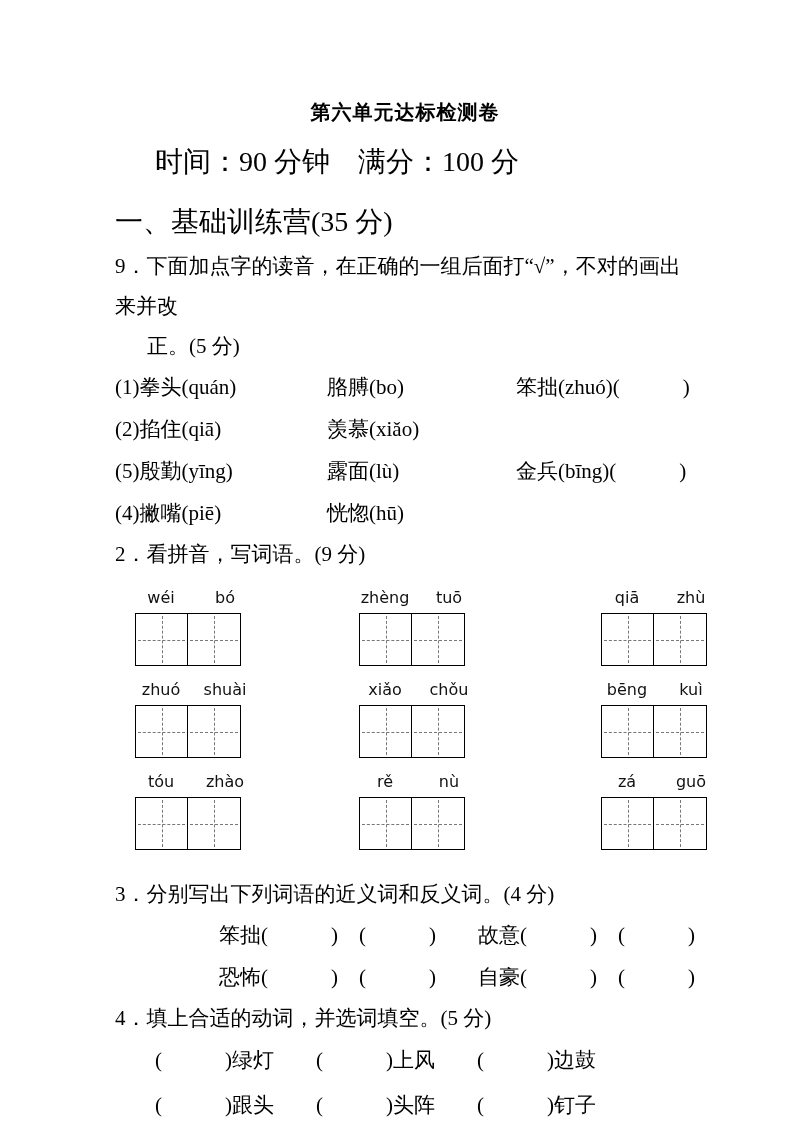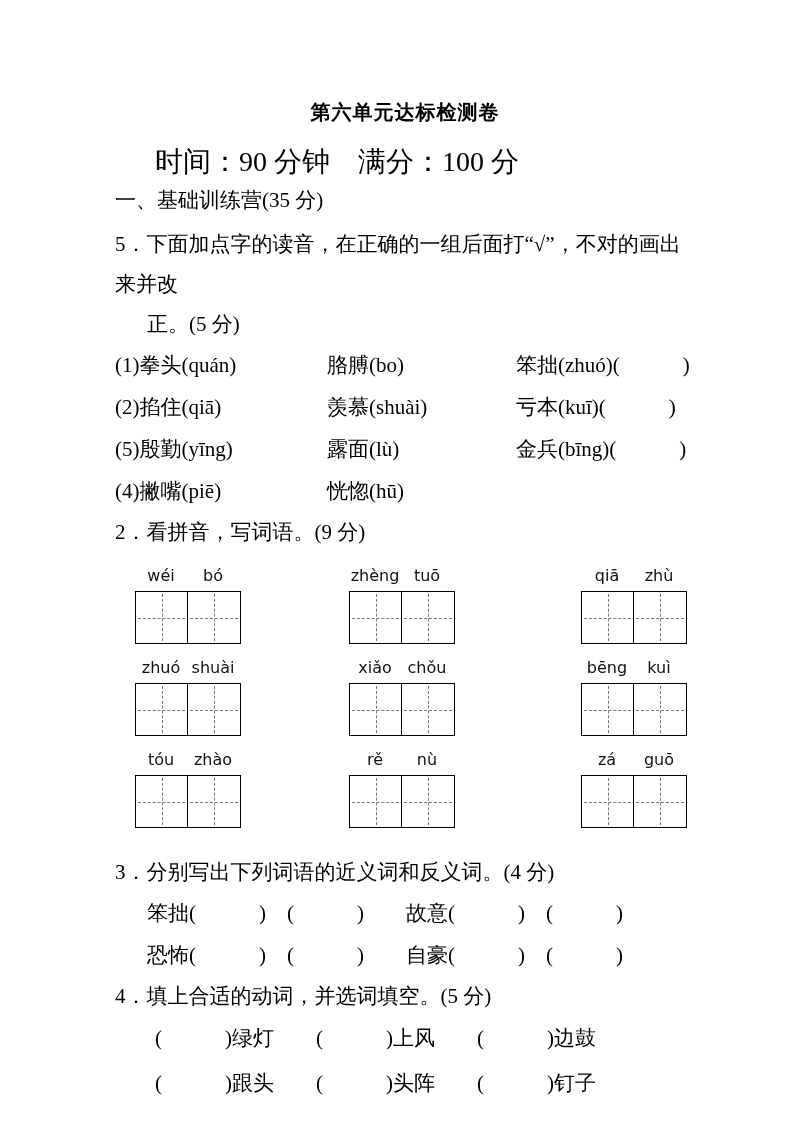--- a/index.html
+++ b/index.html
@@ -19,84 +19,84 @@
     line-height:28px;
     letter-spacing:1px;
   }
   .meta {
     font-size:28px;
     line-height:28px;
     margin-top:22px;
     padding-left:40px;
   }
   .section {
-    font-size:21px;
+    font-size:28px;
     line-height:28px;
-    margin-top:10px;
+    margin-top:32px;
   }
   .stem { font-size:21px; line-height:40px; }
   .stem.first { margin-top:10px; }
   .indent { padding-left:32px; }
 
   .q1rows { font-size:21px; }
   .q1row { display:grid; grid-template-columns:168px 145px auto; line-height:42px;gap:44px; }
 
   .gridrow { display:flex; margin-top:13px; }
   .gridrow .block:nth-child(1){ margin-left:20px; }
   .gridrow .block:nth-child(2){ margin-left:108px; }
   .gridrow .block:nth-child(3){ margin-left:98px;padding-left:28px; }
   .pinyin {
     display:flex;
     height:26px;
     font-family:"DejaVu Sans",sans-serif;
     font-size:16px;
     line-height:22px;
     color:#111;
+    gap:12px;
   }
   .pinyin span { width:52px; text-align:center; }
   .tzg { display:flex; border:1px solid #000; width:106px; background:#fff; }
   .cell { width:52px; height:51px; border-right:1px solid #000; position:relative; }
   .cell:last-child { border-right:none; }
   .cell::before {
     content:""; position:absolute; left:2px; right:2px; top:50%;
     border-top:1px dashed #777;
   }
   .cell::after {
     content:""; position:absolute; top:2px; bottom:2px; left:50%;
     border-left:1px dashed #777;
   }
 
-  .ansline { font-size:21px; line-height:42px; padding-left:32px; }
+  .ansline { font-size:21px; line-height:42px; padding-left:32px;text-align:right; }
   .q4line  { font-size:21px; line-height:45px; padding-left:40px; }
   .mt8 { margin-top:24px; }
 </style>
 </head>
 <body>
 
 <div class="page">
 
   <div class="title">第六单元达标检测卷</div>
 
   <div class="meta">时间：90 分钟　满分：100 分</div>
 
   <div class="section">一、基础训练营(35 分)</div>
 
-  <div class="stem first">5．下面加点字的读音，在正确的一组后面打“√”，不对的画出来并改</div>
+  <div class="stem first">9．下面加点字的读音，在正确的一组后面打“√”，不对的画出来并改</div>
   <div class="stem indent">正。(5 分)</div>
 
   <div class="q1rows">
     <div class="q1row">
       <span>(1)拳头(quán)</span>
       <span>胳膊(bo)</span>
       <span>笨拙(zhuó)(　　　)</span>
     </div>
     <div class="q1row">
       <span>(2)掐住(qiā)</span>
-      <span>羡慕(shuài)</span>
-      <span>亏本(kuī)(　　　)</span>
+      <span>羡慕(xiǎo)</span>
     </div>
     <div class="q1row">
       <span>(5)殷勤(yīng)</span>
       <span>露面(lù)</span>
       <span>金兵(bīng)(　　　)</span>
     </div>
     <div class="q1row">
       <span>(4)撇嘴(piē)</span>
       <span>恍惚(hū)</span>
     </div>

